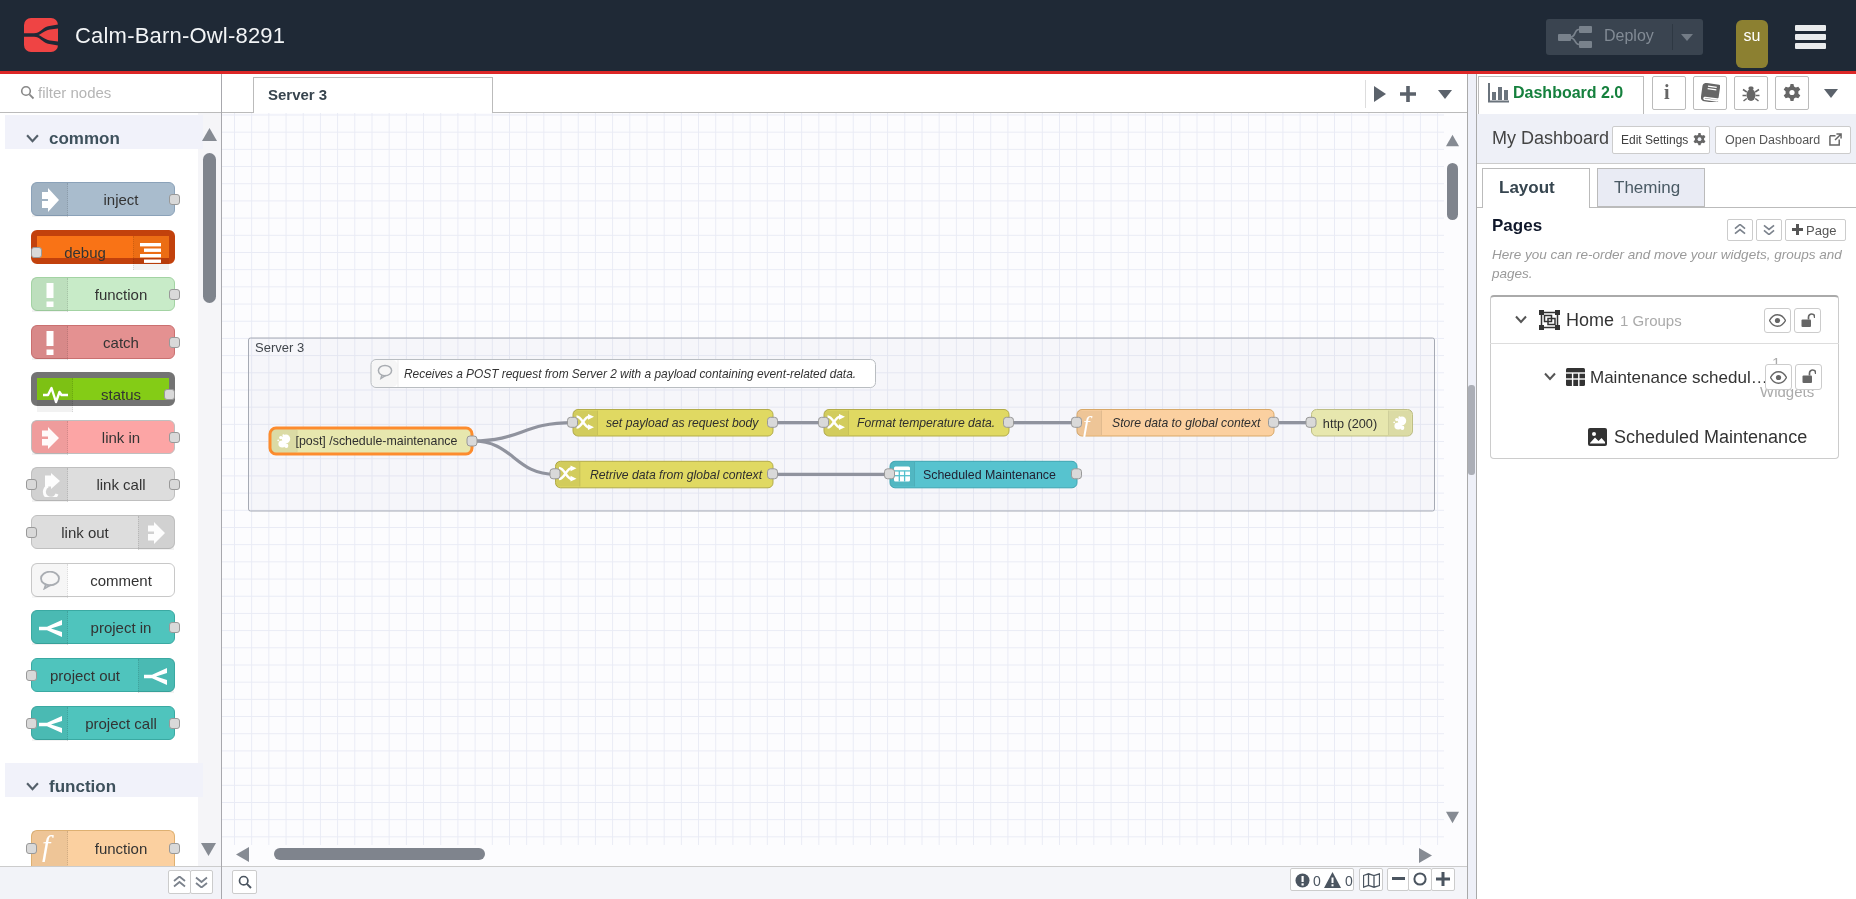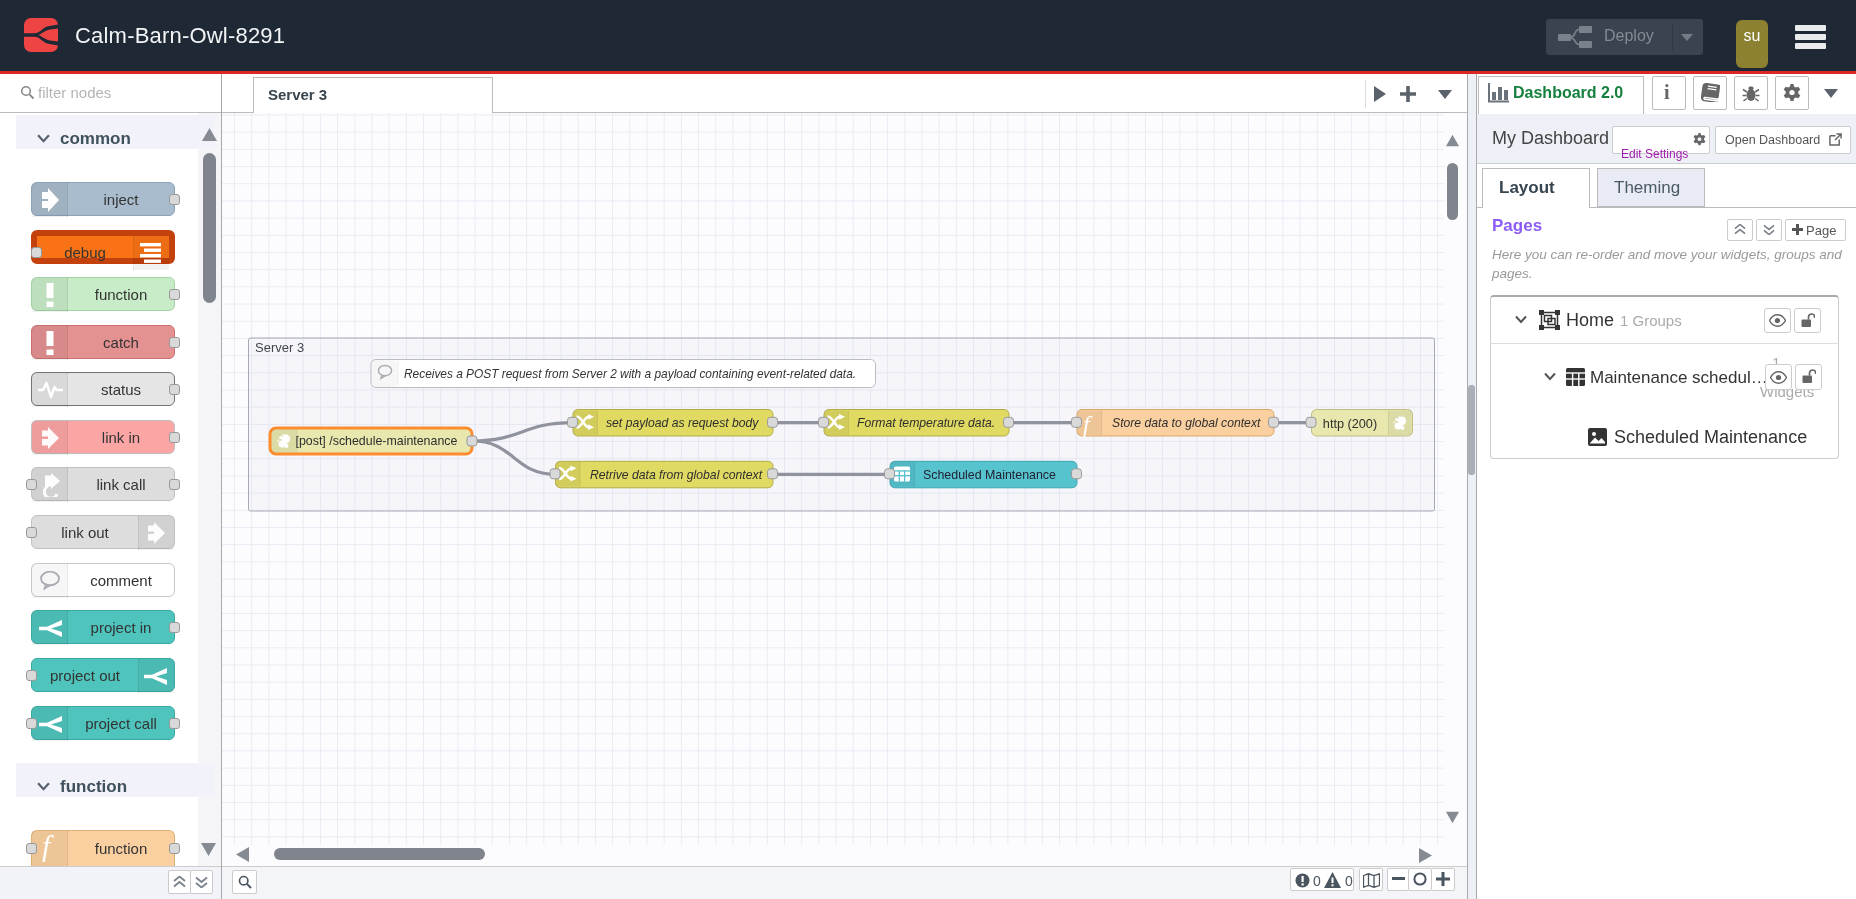--- a/index.html
+++ b/index.html
@@ -23,21 +23,21 @@
   #toolbar { left:0; top:74px; width:1468px; height:39px; background:#fff; border-bottom:1px solid #bbb; }
   #paletteSearch { left:0; top:74px; width:222px; height:39px; background:#fff; border-bottom:1px solid #bbb; }
   #filterText { left:38px; top:84px; color:#b5b5b5; font-size:15px; }
   #tab1 { left:253px; top:77px; width:240px; height:37px; background:#fff; border:1px solid #bbb; border-bottom:none; }
   #tab1 span { position:absolute; left:14px; top:8px; font-weight:bold; font-size:15px; color:#37444e; }
   #tbsep { left:1365px; top:80px; width:1px; height:28px; background:#ddd; }
 
   
   #palette { left:0; top:113px; width:222px; height:753px; background:#fff; }
   #palLeftBorder { left:221px; top:74px; width:1px; height:825px; background:#a8a8ad; }
-  .cat { left:16px; width:198px; height:34px; background:#f1f2fa; }
+  .cat { left:5px; width:198px; height:34px; background:#f1f2fa; }
   .cat span { position:absolute; left:44px; top:14px; font-weight:bold; font-size:17px; color:#3e515c; }
   .pnode { left:31px; width:144px; height:34px; border-radius:6px; font-size:15px; color:#333; }
   .pnode .lbl { position:absolute; top:8px; left:0; width:100%; text-align:center; }
   .pport { position:absolute; top:11px; width:11px; height:11px; background:#d9d9d9; border:1px solid #999; border-radius:3px; }
   .icell { position:absolute; top:0; width:36px; height:34px; background:rgba(0,0,0,0.05); }
   #palfoot { left:0; top:866px; width:221px; height:33px; background:#f2f3f8; border-top:1px solid #ccc; }
 
   
   #canvas { left:222px; top:113px; width:1245px; height:753px; background:#fcfcfe; }
   #grid { left:222px; top:113px; width:1222px; height:732px;
@@ -147,21 +147,21 @@
 </div>
 <div class="pnode abs" style="top:325px;background:#e49191;border:1px solid #ca7070">
   <div class="icell" style="left:0;border-right:1px dotted rgba(0,0,0,0.12)"></div>
   <svg style="position:absolute;left:14px;top:5px" width="8" height="24" viewBox="0 0 8 24">
       <rect x="0.5" y="0" width="7" height="15" fill="#fff"></rect>
       <rect x="0.5" y="18.5" width="7" height="5.5" fill="#fff"></rect>
     </svg>
   <div class="lbl" style="padding-left:36px">catch</div>
   <div class="pport" style="right:-6px"></div>
 </div>
-<div class="pnode abs" style="top:372px;background:#e5e5e5;border:1px solid #737373">
+<div class="pnode abs" style="top:372px;background:#84cc16;border:6px solid #737373">
   <div class="icell" style="left:0;border-right:1px dotted rgba(0,0,0,0.12)"></div>
   <svg style="position:absolute;left:6px;top:8px" width="25" height="18" viewBox="0 0 25 18">
       <path d="M0 9 h5 L8.5 2 l4.5 14 L16.5 6 l2 3 H25" stroke="#fff" stroke-width="2.4" fill="none" stroke-linejoin="round" stroke-linecap="round"></path>
     </svg>
   <div class="lbl" style="padding-left:36px">status</div>
   <div class="pport" style="right:-6px"></div>
 </div>
 <div class="pnode abs" style="top:420px;background:#fca5a5;border:1px solid #bfbfbf">
   <div class="icell" style="left:0;border-right:1px dotted rgba(0,0,0,0.12)"></div>
   <svg style="position:absolute;left:10px;top:6px" width="17" height="22" viewBox="0 0 17 22">
@@ -466,39 +466,39 @@
     <path d="M7.5 0 h3 l0.5 2.6 a6.5 6.5 0 0 1 1.8 1 L15.3 2.7 l2 2.8 -2 1.9 a6.5 6.5 0 0 1 0 2.2 l2 1.9 -2 2.8 -2.5 -0.9 a6.5 6.5 0 0 1 -1.8 1 L10.5 17 h-3 l-0.5 -2.6 a6.5 6.5 0 0 1 -1.8 -1 L2.7 14.3 l-2 -2.8 2 -1.9 a6.5 6.5 0 0 1 0 -2.2 L0.7 5.5 l2 -2.8 2.5 0.9 a6.5 6.5 0 0 1 1.8 -1 Z" fill="#666"></path>
     <circle cx="9" cy="8.5" r="2.6" fill="#fff"></circle>
   </svg>
 <svg class="abs" style="left:1824px;top:89px" width="14" height="9" viewBox="0 0 14 9">
     <path d="M0 0 L14 0 L7 9 Z" fill="#5b626b"></path>
   </svg>
 
 <div class="abs" style="left:1477px;top:114px;width:379px;height:50px;background:#eef0f7;border-bottom:1px solid #ccc"></div>
 <div class="abs" style="left:1492px;top:128px;font-size:18px;color:#444">My Dashboard</div>
 <div class="sbtn abs" style="left:1612px;top:126px;width:98px;height:28px;border-color:#ccc"></div>
-<div class="abs" style="left:1621px;top:147px;font-size:12px;color:#a21caf">Edit Settings</div>
+<div class="abs" style="left:1621px;top:133px;font-size:12px;color:#404040">Edit Settings</div>
 <svg class="abs" style="left:1693px;top:133px" width="13" height="13" viewBox="0 0 18 18">
     <path d="M7.5 0 h3 l0.5 2.6 a6.5 6.5 0 0 1 1.8 1 L15.3 2.7 l2 2.8 -2 1.9 a6.5 6.5 0 0 1 0 2.2 l2 1.9 -2 2.8 -2.5 -0.9 a6.5 6.5 0 0 1 -1.8 1 L10.5 17 h-3 l-0.5 -2.6 a6.5 6.5 0 0 1 -1.8 -1 L2.7 14.3 l-2 -2.8 2 -1.9 a6.5 6.5 0 0 1 0 -2.2 L0.7 5.5 l2 -2.8 2.5 0.9 a6.5 6.5 0 0 1 1.8 -1 Z" fill="#666"></path>
     <circle cx="9" cy="8.5" r="2.6" fill="#eef0f7"></circle>
   </svg>
 <div class="sbtn abs" style="left:1715px;top:126px;width:136px;height:28px;border-color:#ccc"></div>
 <div class="abs" style="left:1725px;top:133px;font-size:12.5px;color:#555">Open Dashboard</div>
 <svg class="abs" style="left:1829px;top:133px" width="13" height="13" viewBox="0 0 14 14">
     <path d="M1 3 h6 M1 3 v10 h10 v-6" stroke="#666" stroke-width="1.6" fill="none"></path>
     <path d="M8 1 h5 v5 M13 1 L6.5 7.5" stroke="#666" stroke-width="1.6" fill="none"></path>
   </svg>
 
 <div class="abs" style="left:1477px;top:207px;width:379px;height:1px;background:#bbb"></div>
 <div class="abs" style="left:1482px;top:168px;width:108px;height:40px;background:#fff;border:1px solid #bbb;border-bottom:none"></div>
 <div class="abs" style="left:1597px;top:168px;width:108px;height:39px;background:#e9ebf4;border:1px solid #bbb"></div>
 <div class="abs" style="left:1499px;top:178px;font-size:17px;font-weight:bold;color:#36454f">Layout</div>
 <div class="abs" style="left:1614px;top:178px;font-size:17px;color:#4a5a64">Theming</div>
 
-<div class="abs" style="left:1492px;top:216px;font-size:17px;font-weight:bold;color:#8b5cf6">Pages</div>
+<div class="abs" style="left:1492px;top:216px;font-size:17px;font-weight:bold;color:#0f172a">Pages</div>
 <div class="sbtn abs" style="left:1727px;top:219px;width:26px;height:22px;border-color:#ccc"></div>
 <div class="sbtn abs" style="left:1756px;top:219px;width:26px;height:22px;border-color:#ccc"></div>
 <div class="sbtn abs" style="left:1785px;top:219px;width:61px;height:22px;border-color:#ccc"></div>
 <svg class="abs" style="left:1734px;top:224px" width="12" height="11" viewBox="0 0 13 12">
     <path d="M1 5 L6.5 0.5 L12 5 M1 10.5 L6.5 6 L12 10.5" stroke="#7b828c" stroke-width="1.8" fill="none"></path>
   </svg>
 <svg class="abs" style="left:1763px;top:224px" width="12" height="11" viewBox="0 0 13 12">
     <path d="M1 1.5 L6.5 6 L12 1.5 M1 7 L6.5 11.5 L12 7" stroke="#7b828c" stroke-width="1.8" fill="none"></path>
   </svg>
 <svg class="abs" style="left:1792px;top:224px" width="11" height="11" viewBox="0 0 11 11">

